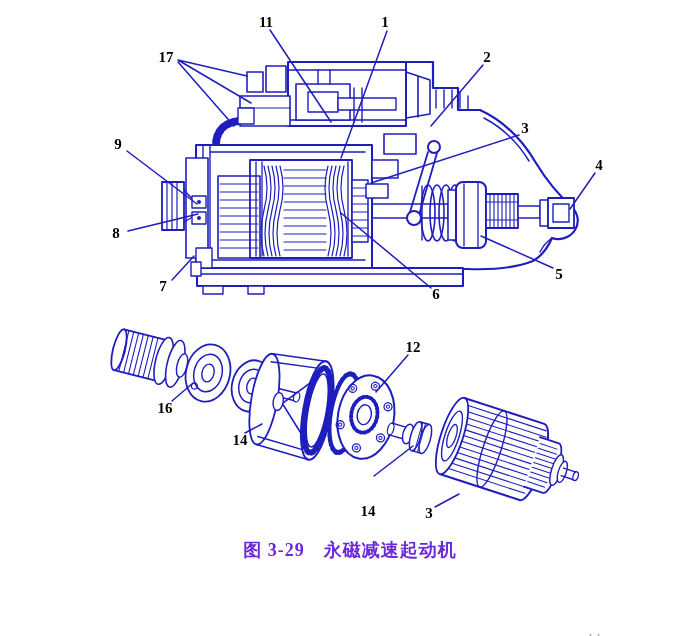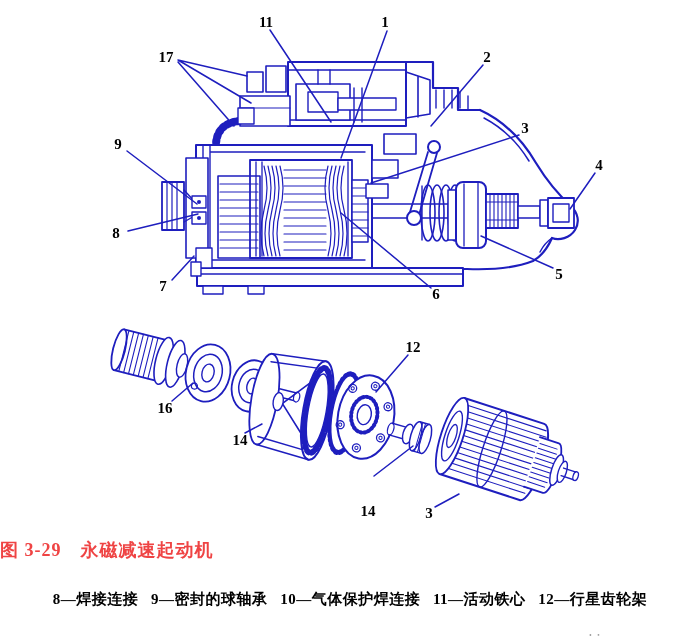--- a/index.html
+++ b/index.html
@@ -1,22 +1,22 @@
 <!DOCTYPE html>
 <html><head>
 <meta charset="utf-8">
 <style>
   html,body{margin:0;padding:0;background:#ffffff;}
   .page{position:relative;width:700px;height:636px;background:#ffffff;overflow:hidden;
         font-family:"Liberation Serif",serif;}
   .diagram-svg{position:absolute;left:0;top:0;}
   .callout{position:absolute;transform:translate(-50%,-50%);color:#000000;
            font-weight:bold;font-size:15px;line-height:1;font-family:"Liberation Serif",serif;}
-  .caption{position:absolute;left:0;top:538px;width:100%;
-           color:#ef4444;font-weight:bold;font-size:18px;letter-spacing:1px;white-space:pre;}
+  .caption{position:absolute;left:0;top:538px;width:100%;text-align:center;
+           color:#6d28d9;font-weight:bold;font-size:18px;letter-spacing:1px;white-space:pre;}
   .legend-line{position:absolute;left:0;width:100%;text-align:center;color:#000;
            font-weight:bold;font-size:15px;letter-spacing:0.5px;white-space:pre;}
   .legend-line.l1{top:566px;}
   .legend-line.l2{top:590px;}
   .legend-line.l3{top:613px;}
   .watermark{position:absolute;left:551px;top:611px;color:#a3a3a3;font-size:16px;
            font-family:"DejaVu Sans Mono",monospace;letter-spacing:1px;white-space:pre;margin-top:20px;}
 </style>
 </head>
 <body>
@@ -251,16 +251,15 @@
   <span class="callout" style="left:118px;top:144px">9</span>
   <span class="callout" style="left:166px;top:57px">17</span>
   <span class="callout" style="left:266px;top:22px">11</span>
   <span class="callout" style="left:413px;top:347px">12</span>
   <span class="callout" style="left:429px;top:513px">3</span>
   <span class="callout" style="left:368px;top:511px">14</span>
   <span class="callout" style="left:240px;top:440px">14</span>
   <span class="callout" style="left:165px;top:408px">16</span>
 
   <div class="caption">图 3-29　永磁减速起动机</div>
-  <div class="legend-line l2">8—焊接连接   9—密封的球轴承   10—气体保护焊连接   11—活动铁心   12—行星齿轮架</div>
 
   <span class="watermark">ww.diangon.com</span>
 </div>
 
 </body></html>

